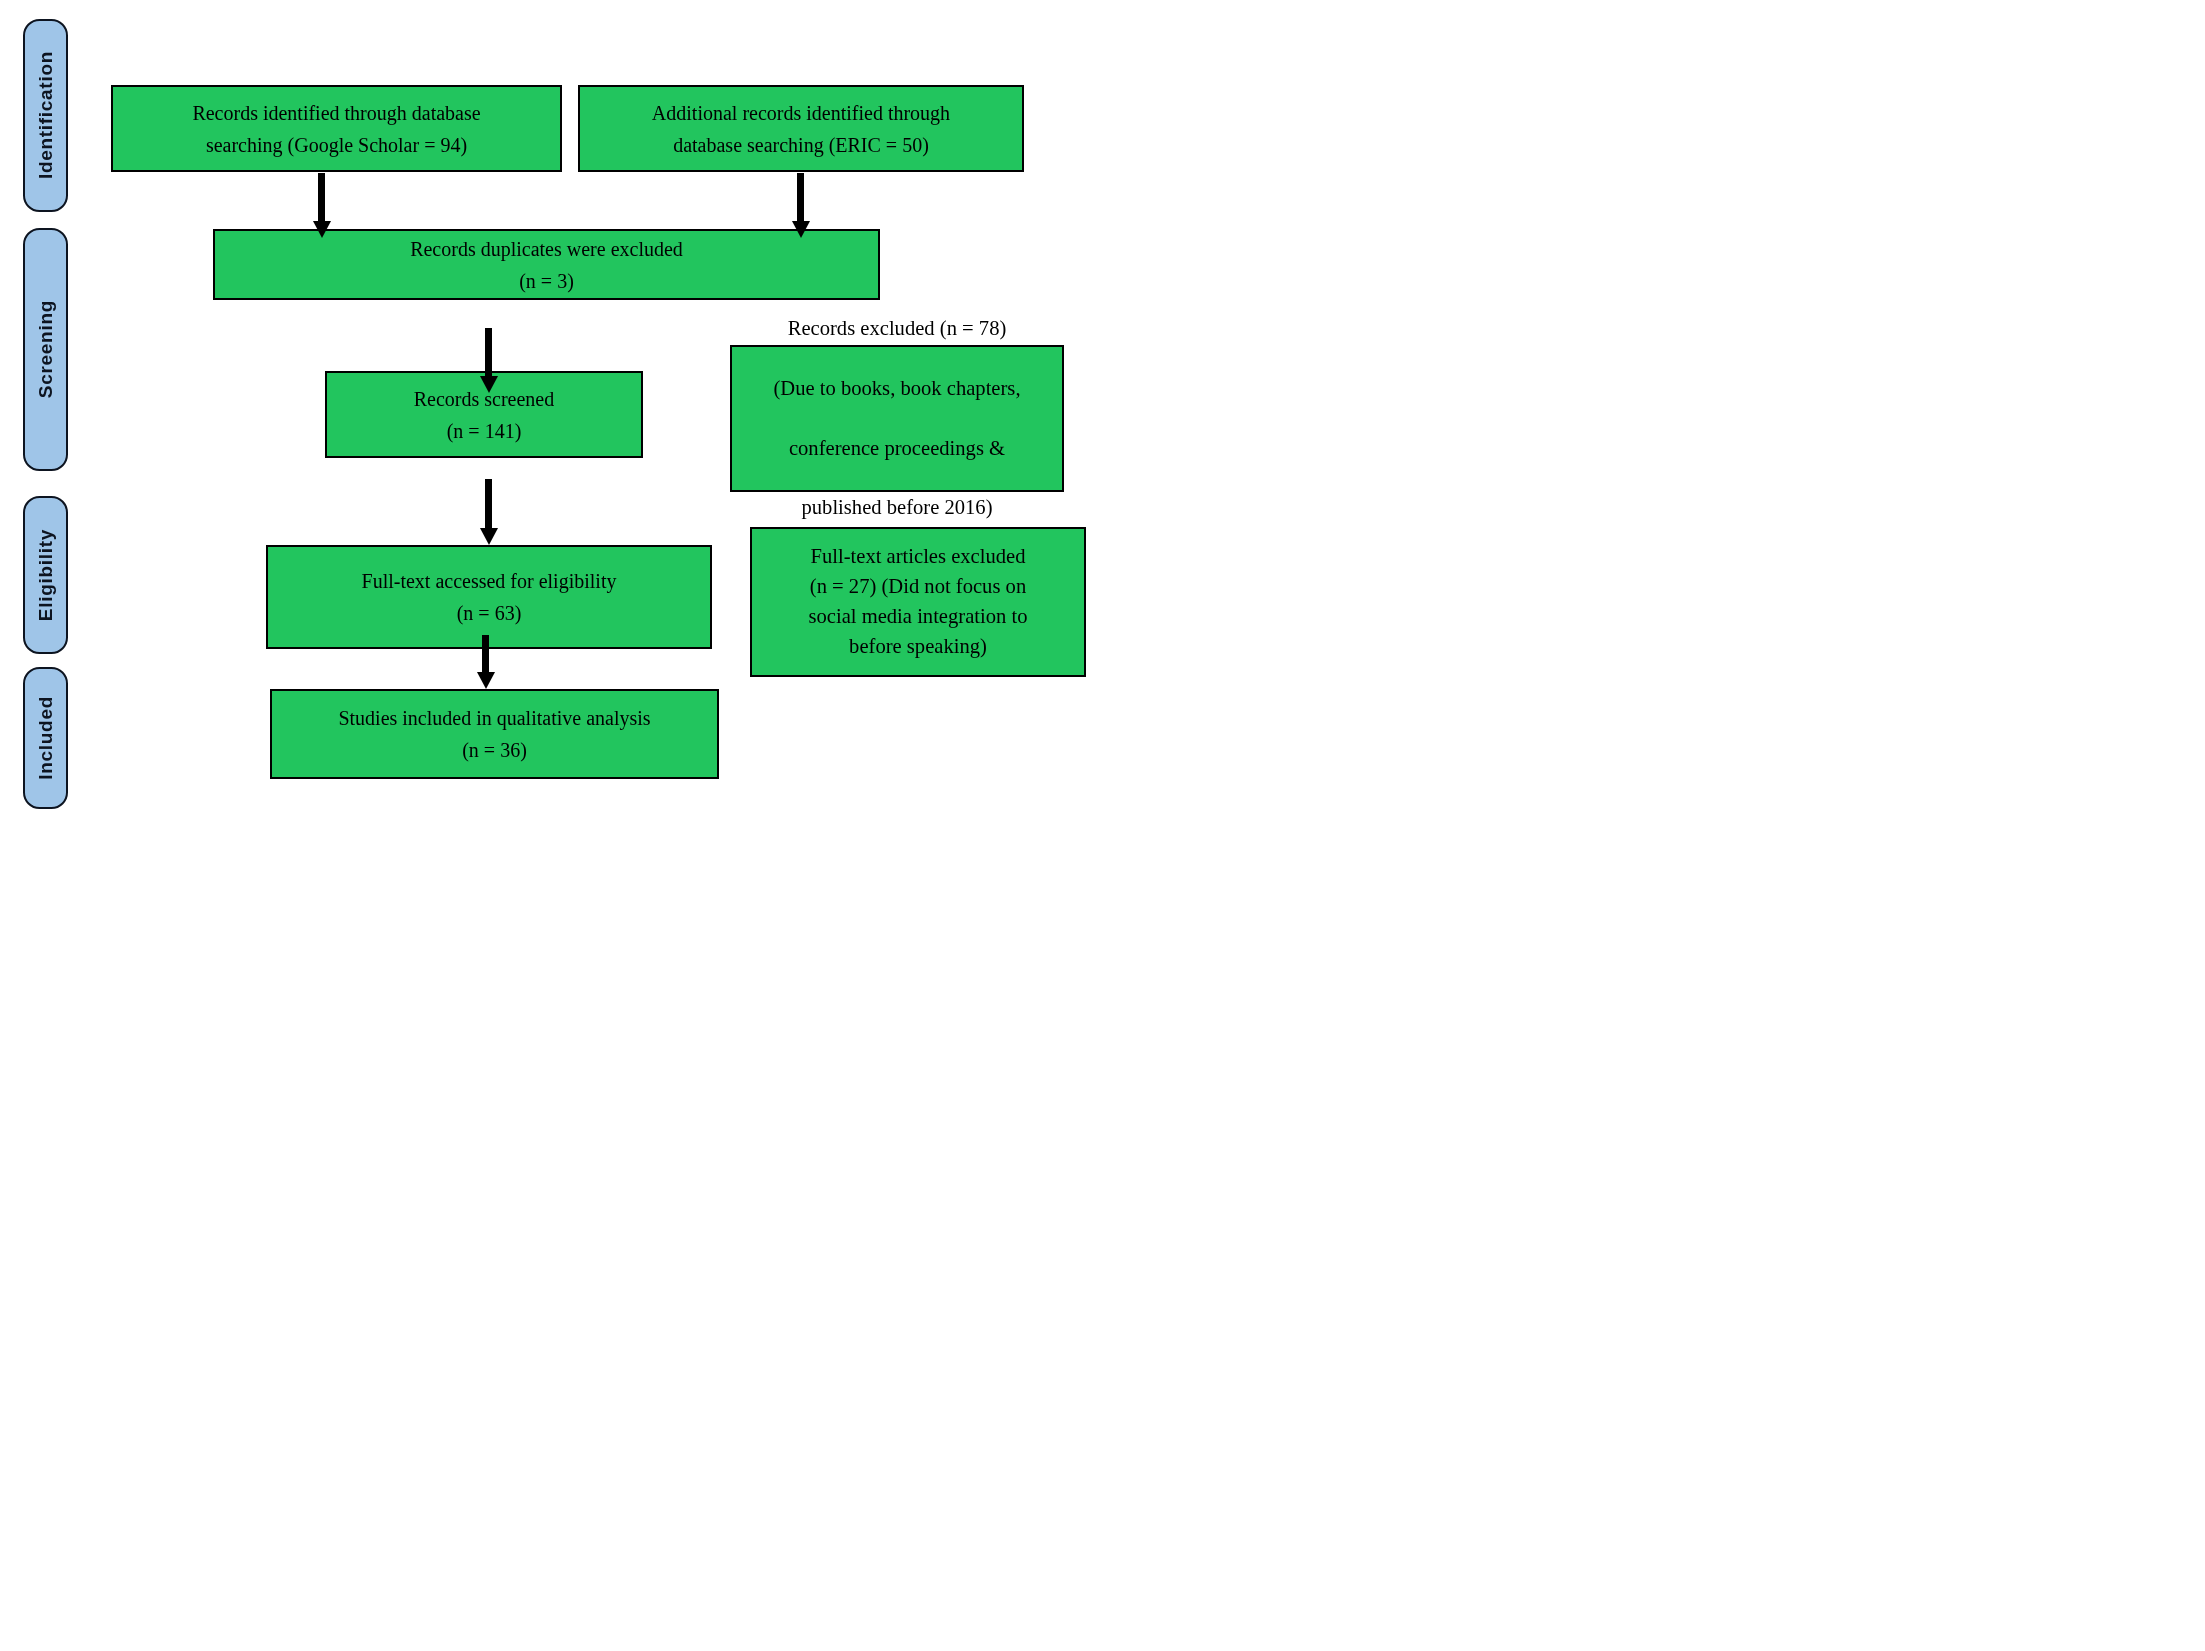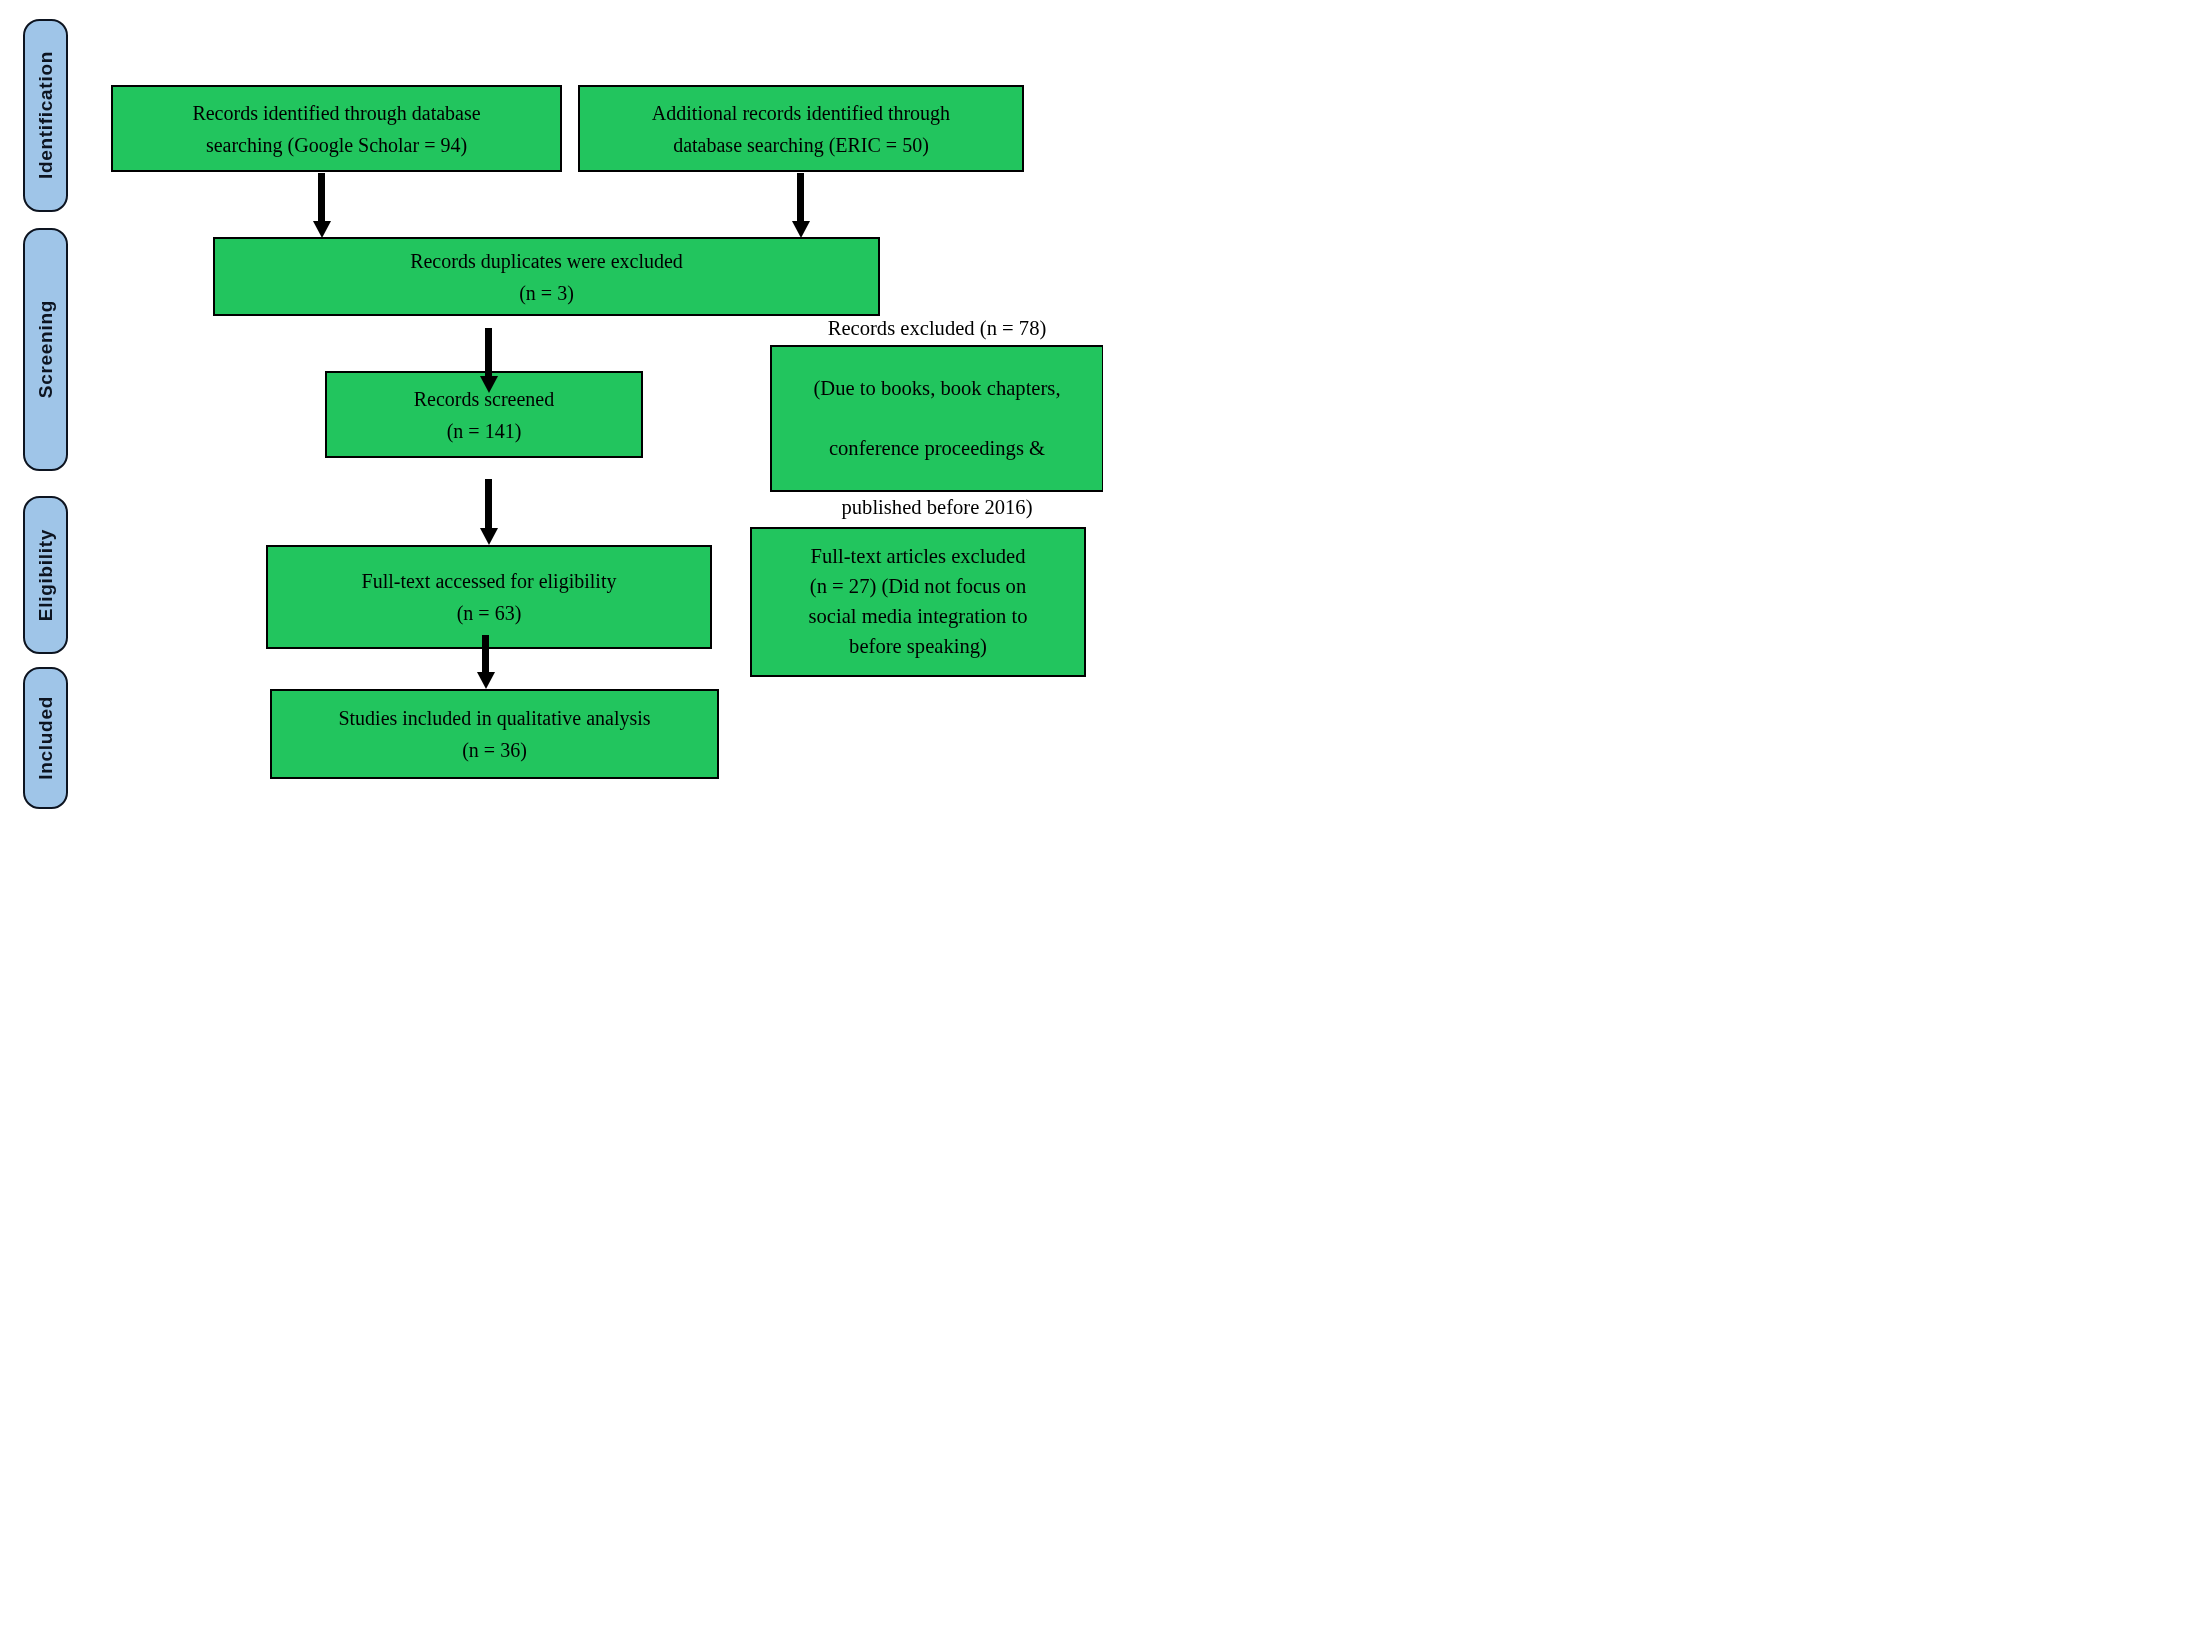--- a/index.html
+++ b/index.html
@@ -80,25 +80,25 @@
     border-top:17px solid var(--arrow);
   }
   
   #stage-identification{top:19px;height:193px;}
   #stage-screening{top:228px;height:243px;}
   #stage-eligibility{top:496px;height:158px;}
   #stage-included{top:667px;height:142px;}
   
   #box-identified-db{left:111px;top:85px;width:451px;height:87px;}
   #box-identified-additional{left:578px;top:85px;width:446px;height:87px;}
-  #box-duplicates{left:213px;top:237px;width:667px;height:79px;}
+  #box-duplicates{left:213px;top:229px;width:667px;height:71px;}
   #box-screened{left:325px;top:371px;width:318px;height:87px;}
   #box-fulltext{left:266px;top:545px;width:446px;height:104px;}
   #box-included-studies{left:270px;top:689px;width:449px;height:90px;}
-  #box-records-excluded{left:770px;top:345px;width:334px;height:147px;gap:30px;}
+  #box-records-excluded{left:730px;top:345px;width:334px;height:147px;gap:30px;}
   #box-fulltext-excluded{left:750px;top:527px;width:336px;height:150px;}
   
   #arrow-1{left:312px;top:173px;height:65px;}
   #arrow-2{left:791px;top:173px;height:65px;}
   #arrow-3{left:479px;top:328px;height:65px;}
   #arrow-4{left:479px;top:479px;height:66px;}
   #arrow-5{left:476px;top:635px;height:54px;}
 </style>
 </head>
 <body>

